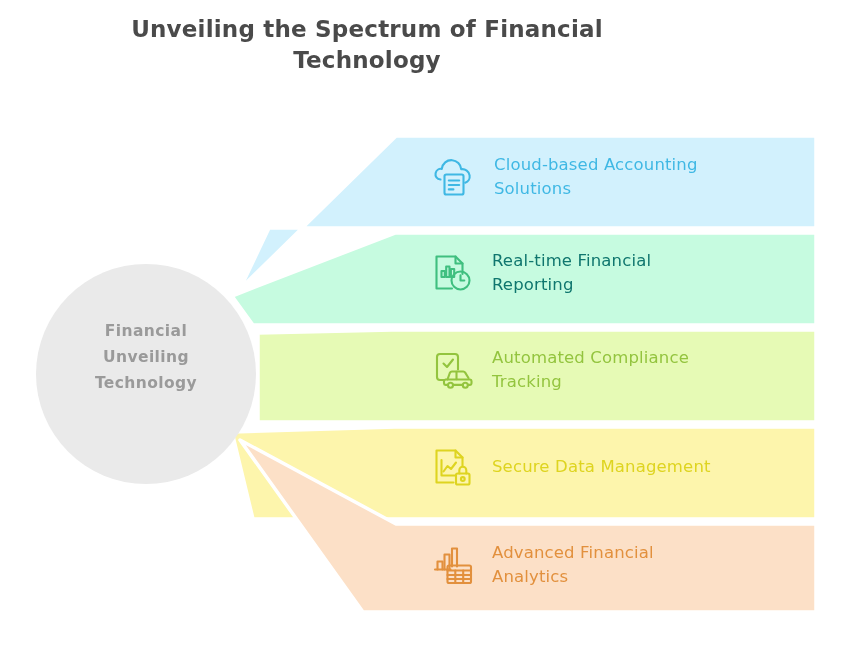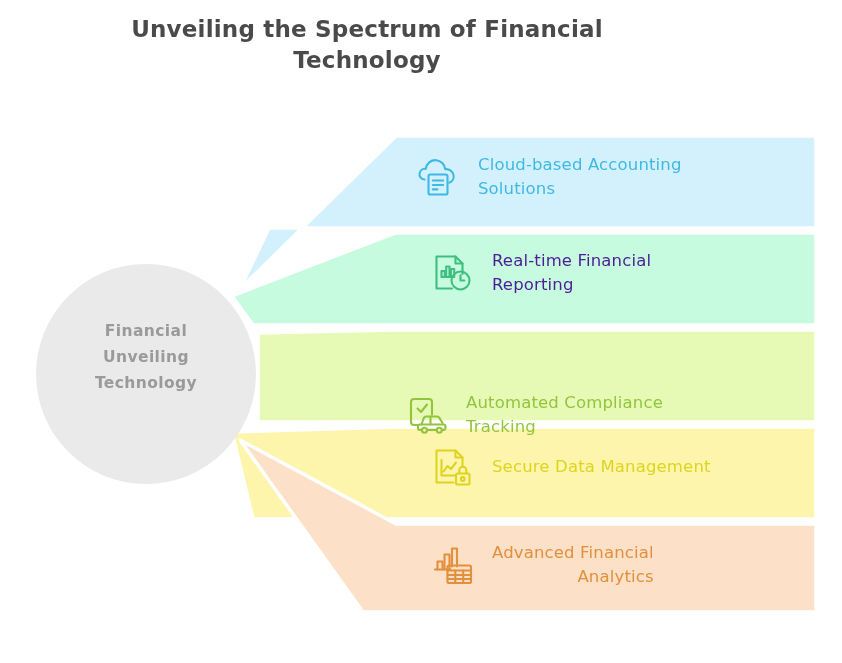--- a/index.html
+++ b/index.html
@@ -79,23 +79,23 @@
   }
   .band-label {
     font-family: "DejaVu Sans", sans-serif;
     font-size: 16.5px;
     font-weight: normal;
     line-height: 1.46;
     letter-spacing: 0.15px;
     white-space: pre-line;
   }
 
-  .row-0 { left: 416px; top: 153px; }
+  .row-0 { left: 432px; top: 153px; }
   .row-1 { left: 430px; top: 249px; }
-  .row-2 { left: 404px; top: 346px; margin-top: 45px; }
+  .row-2 { left: 430px; top: 346px; }
   .row-3 { left: 430px; top: 444px; justify-content: space-between; }
   .row-4 { left: 430px; top: 541px; }
 </style>
 </head>
 <body style="background: rgb(255, 255, 255);">
 
 <div id="infographic">
 
   <div class="title" style="color: rgb(74, 74, 74);">
     <span class="title-line">Unveiling the Spectrum of Financial</span>
@@ -142,21 +142,21 @@
       <g fill="none" stroke-width="2.1" stroke-linecap="round" stroke-linejoin="round" stroke="#3fbf7f">
         <path d="M 6.5 6.5 L 25.5 6.5 L 32.5 13.5 L 32.5 24.0 M 6.5 6.5 L 6.5 38.5 L 22.0 38.5"></path>
         <path d="M 25.5 6.5 L 25.5 13.5 L 32.5 13.5"></path>
         <rect x="11.5" y="21.0" width="3.3" height="6.0"></rect>
         <rect x="16.2" y="16.5" width="3.3" height="10.5"></rect>
         <rect x="20.9" y="19.0" width="3.3" height="8.0"></rect>
         <circle cx="30.5" cy="30.5" r="9.0"></circle>
         <path d="M 30.5 25.2 L 30.5 30.5 L 34.3 30.5"></path>
       </g>
     </svg>
-    <div class="band-label" id="label-1" style="color: #4c1d95;">Real-time Financial
+    <div class="band-label" id="label-1" style="color: #0f766e;">Real-time Financial
 Reporting</div>
   </div>
 
   <div class="band-row row-2">
     <svg class="band-icon" id="icon-2" viewBox="0 0 46 46">
       <g fill="none" stroke-width="2.1" stroke-linecap="round" stroke-linejoin="round" stroke="#93c43e">
         <path d="M 7.0 10.0 A 3 3 0 0 1 10.0 7.0 L 25.0 7.0 A 3 3 0 0 1 28.0 10.0 L 28.0 22.5 M 7.0 10.0 L 7.0 30.0 A 3 3 0 0 0 10.0 33.0 L 14.5 33.0"></path>
         <path d="M 13.5 16.5 L 17.0 20.0 L 23.0 12.5"></path>
         <path d="M 17.5 32.5 L 19.8 26.0 A 2.4 2.4 0 0 1 22.0 24.5 L 33.2 24.5 A 2.4 2.4 0 0 1 35.2 25.6 L 38.5 31.0"></path>
         <path d="M 15.5 32.5 L 40.0 32.5 A 1.6 1.6 0 0 1 41.5 34.1 L 41.5 36.3 A 1.6 1.6 0 0 1 40.0 37.9 L 38.0 37.9 M 15.5 32.5 A 1.6 1.6 0 0 0 14.0 34.1 L 14.0 36.3 A 1.6 1.6 0 0 0 15.5 37.9 L 17.8 37.9 M 23.0 37.9 L 32.5 37.9"></path>
@@ -192,17 +192,17 @@
         <path d="M 14.5 27.5 L 14.5 12.5 L 19.5 12.5 L 19.5 27.5"></path>
         <path d="M 22.0 24.5 L 22.0 6.5 L 27.0 6.5 L 27.0 24.5"></path>
         <rect x="17.5" y="23.5" width="23.5" height="17.5" rx="1.6"></rect>
         <line x1="17.5" y1="28.5" x2="41.0" y2="28.5"></line>
         <line x1="17.5" y1="33.0" x2="41.0" y2="33.0"></line>
         <line x1="17.5" y1="37.0" x2="41.0" y2="37.0"></line>
         <line x1="25.3" y1="28.5" x2="25.3" y2="41.0"></line>
         <line x1="33.2" y1="28.5" x2="33.2" y2="41.0"></line>
       </g>
     </svg>
-    <div class="band-label" id="label-4" style="color: rgb(226, 144, 61); text-align: right;">Advanced Financial
+    <div class="band-label" id="label-4" style="color: rgb(226, 144, 61);">Advanced Financial
 Analytics</div>
   </div>
 
 </div>
 
 </body></html>

